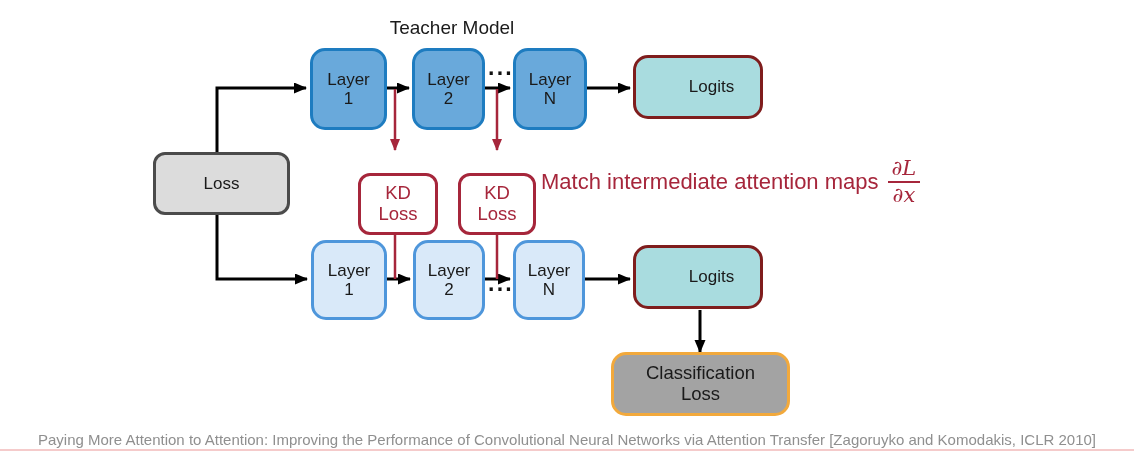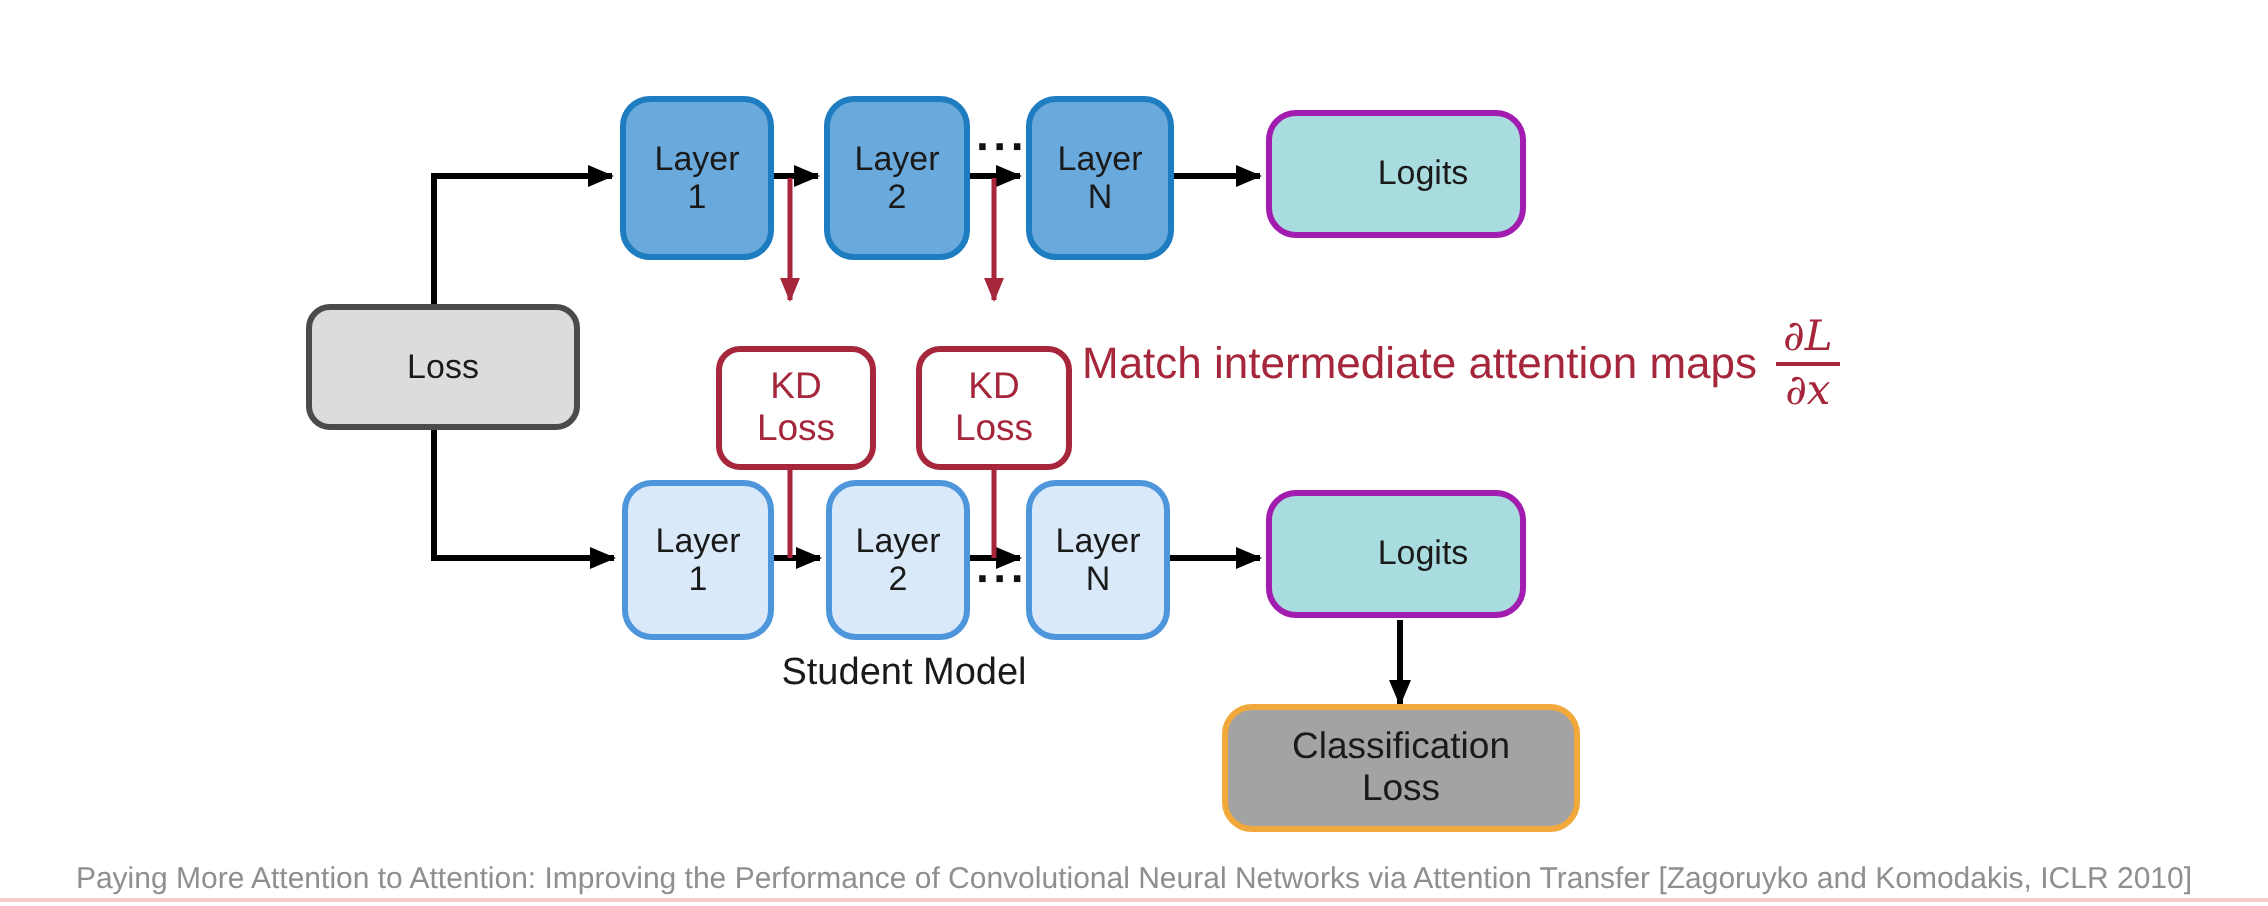--- a/index.html
+++ b/index.html
@@ -28,21 +28,21 @@
   }
   .t-layer{background:#69a9db;border:3px solid #1e7cc0;border-radius:15px;top:48px;height:82px;}
   .s-layer{background:#d9e9f9;border:3px solid #4e96db;border-radius:15px;top:240px;height:80px;}
   .tl1{left:310px;width:77px;}
   .tl2{left:412px;width:73px;}
   .tln{left:513px;width:74px;}
   .sl1{left:311px;width:76px;}
   .sl2{left:413px;width:72px;}
   .sln{left:513px;width:72px;}
   .logits{
-    background:#a9dcdf;border:3px solid #a21caf;border-radius:15px;
+    background:#a9dcdf;border:3px solid #7f1d1d;border-radius:15px;
     left:633px;width:130px;height:64px;padding-left:27px;
   }
   .logits-t{top:55px;}
   .logits-s{top:245px;}
   .kd{
     background:#ffffff;border:3px solid #a6263b;border-radius:12px;
     color:#a6263b;top:153px;height:62px;font-size:18.5px;margin-top:20px;
   }
   .kd1{left:358px;width:80px;}
   .kd2{left:458px;width:78px;}
@@ -111,21 +111,21 @@
       <path d="M700,310 L700,352" marker-end="url(#mb)"></path>
     </g>
     <g stroke="#a6263b" stroke-width="2.5" fill="none">
       <path d="M395,89 L395,150" marker-end="url(#mr)"></path>
       <path d="M497,89 L497,150" marker-end="url(#mr)"></path>
       <path d="M395,279 L395,218" marker-end="url(#mr)"></path>
       <path d="M497,279 L497,218" marker-end="url(#mr)"></path>
     </g>
   </svg>
 
-  <div class="model-label label-student">Student Model</div>
+  <div class="model-label label-teacher">Teacher Model</div>
 
   <div class="box input-box">Loss</div>
 
   <div class="box t-layer tl1">Layer
 1</div>
   <div class="box t-layer tl2">Layer
 2</div>
   <div class="dots dots-teacher">···</div>
   <div class="box t-layer tln">Layer
 N</div>

